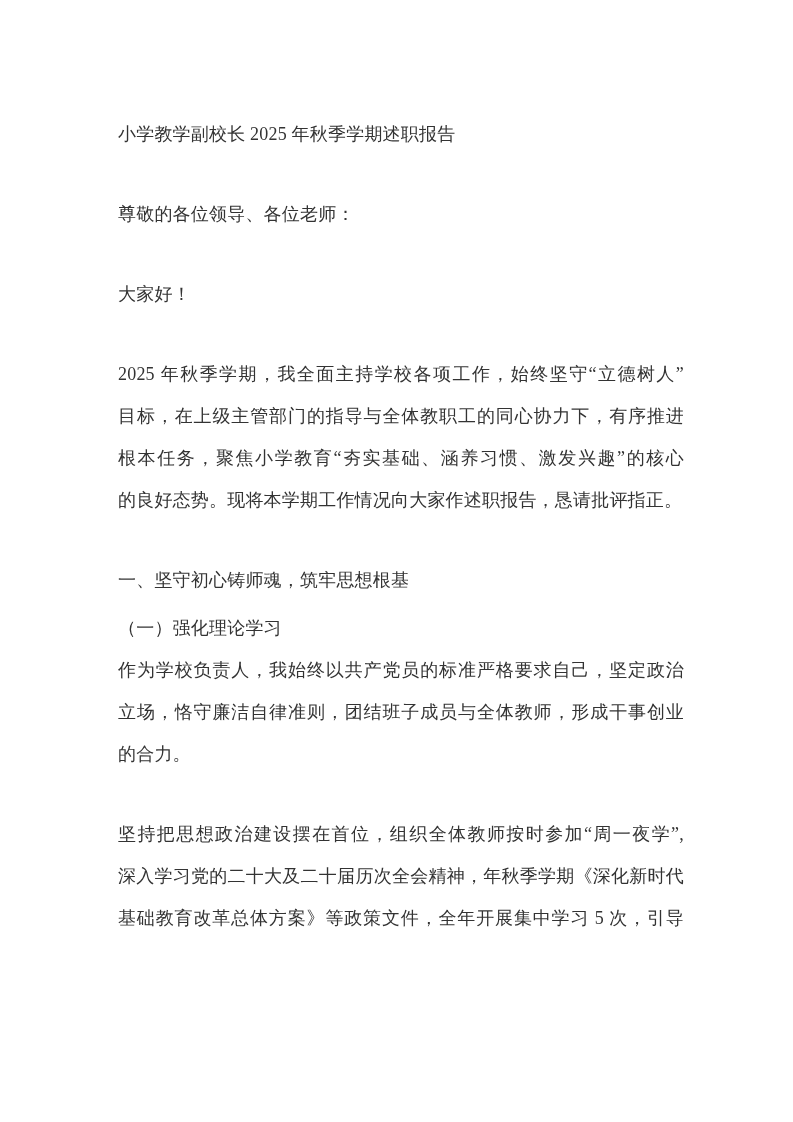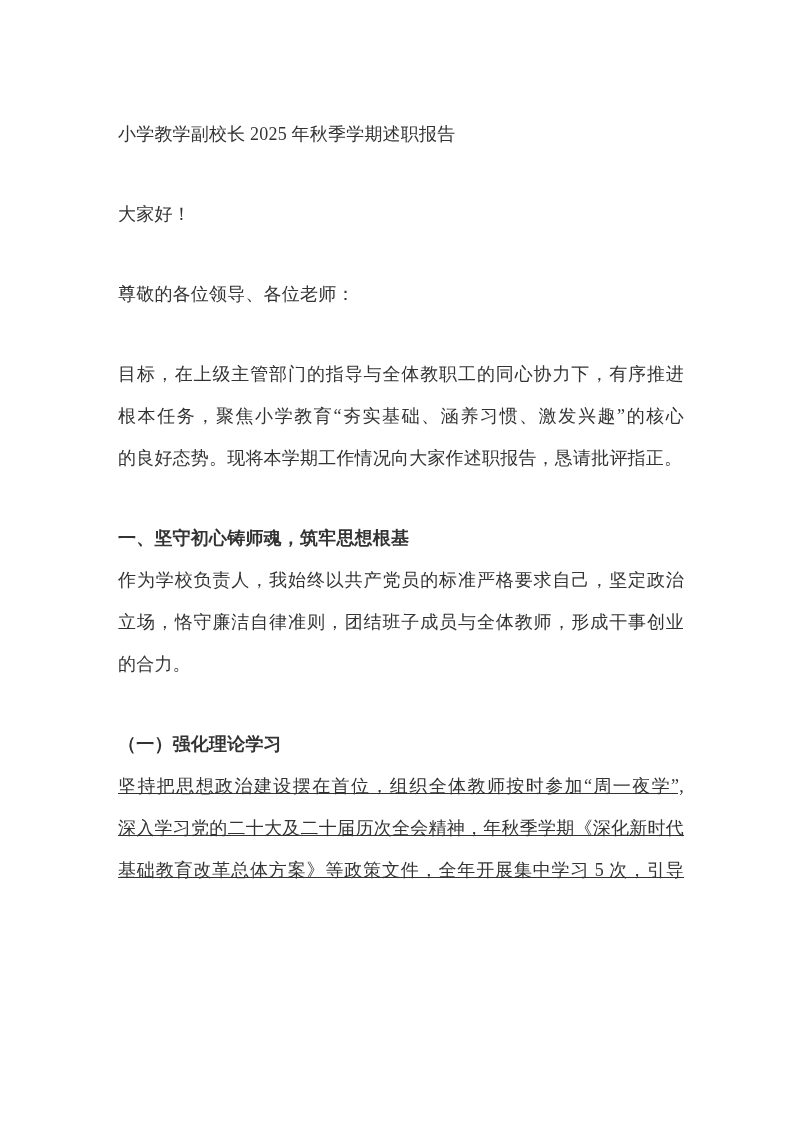--- a/index.html
+++ b/index.html
@@ -16,60 +16,61 @@
     box-sizing: border-box;
     padding: 101px 109px 0 118px;
     overflow: hidden;
     font-family: "Liberation Serif", "DejaVu Serif", serif;
     font-size: 18px;
     line-height: 42px;
     color: #333333;
   }
   .block { margin: 0; }
   .b-title, .b-line, .b-para { margin-bottom: 38px; }
-  .b-heading { margin-top: 6px; margin-bottom: 0; font-weight: bold; }
-  .block:last-child { margin-bottom: 0; text-decoration: underline; }
+  .b-heading { margin-top: 6px; margin-bottom: 0; }
+  .block:last-child { margin-bottom: 0; }
   .line {
     text-align: justify;
     text-align-last: justify;
     letter-spacing: 0.2px;
   }
   .line.last {
     text-align-last: left;
   }
 </style>
 </head>
 <body>
 
 <div class="page">
   <div id="doc">
       <div class="block b-title">
         <div class="line last">小学教学副校长 2025 年秋季学期述职报告</div>
       </div>
       <div class="block b-line">
+        <div class="line last">尊敬的各位领导、各位老师：</div>
+      </div>
+      <div class="block b-line">
         <div class="line last">大家好！</div>
       </div>
-      <div class="block b-line">
-        <div class="line last">尊敬的各位领导、各位老师：</div>
-      </div>
       <div class="block b-para">
+        <div class="line">2025 年秋季学期，我全面主持学校各项工作，始终坚守“立德树人”</div>
         <div class="line">目标，在上级主管部门的指导与全体教职工的同心协力下，有序推进</div>
         <div class="line">根本任务，聚焦小学教育“夯实基础、涵养习惯、激发兴趣”的核心</div>
         <div class="line last">的良好态势。现将本学期工作情况向大家作述职报告，恳请批评指正。</div>
       </div>
       <div class="block b-heading">
         <div class="line last">一、坚守初心铸师魂，筑牢思想根基</div>
       </div>
+      <div class="block b-heading">
+        <div class="line last">（一）强化理论学习</div>
+      </div>
       <div class="block b-para">
         <div class="line">作为学校负责人，我始终以共产党员的标准严格要求自己，坚定政治</div>
         <div class="line">立场，恪守廉洁自律准则，团结班子成员与全体教师，形成干事创业</div>
         <div class="line last">的合力。</div>
-      </div>
-      <div class="block b-heading">
-        <div class="line last">（一）强化理论学习</div>
       </div>
       <div class="block b-para">
         <div class="line">坚持把思想政治建设摆在首位，组织全体教师按时参加“周一夜学”,</div>
         <div class="line">深入学习党的二十大及二十届历次全会精神，年秋季学期《深化新时代</div>
         <div class="line">基础教育改革总体方案》等政策文件，全年开展集中学习 5 次，引导</div>
       </div>
     </div>
 </div>
 
 </body></html>

